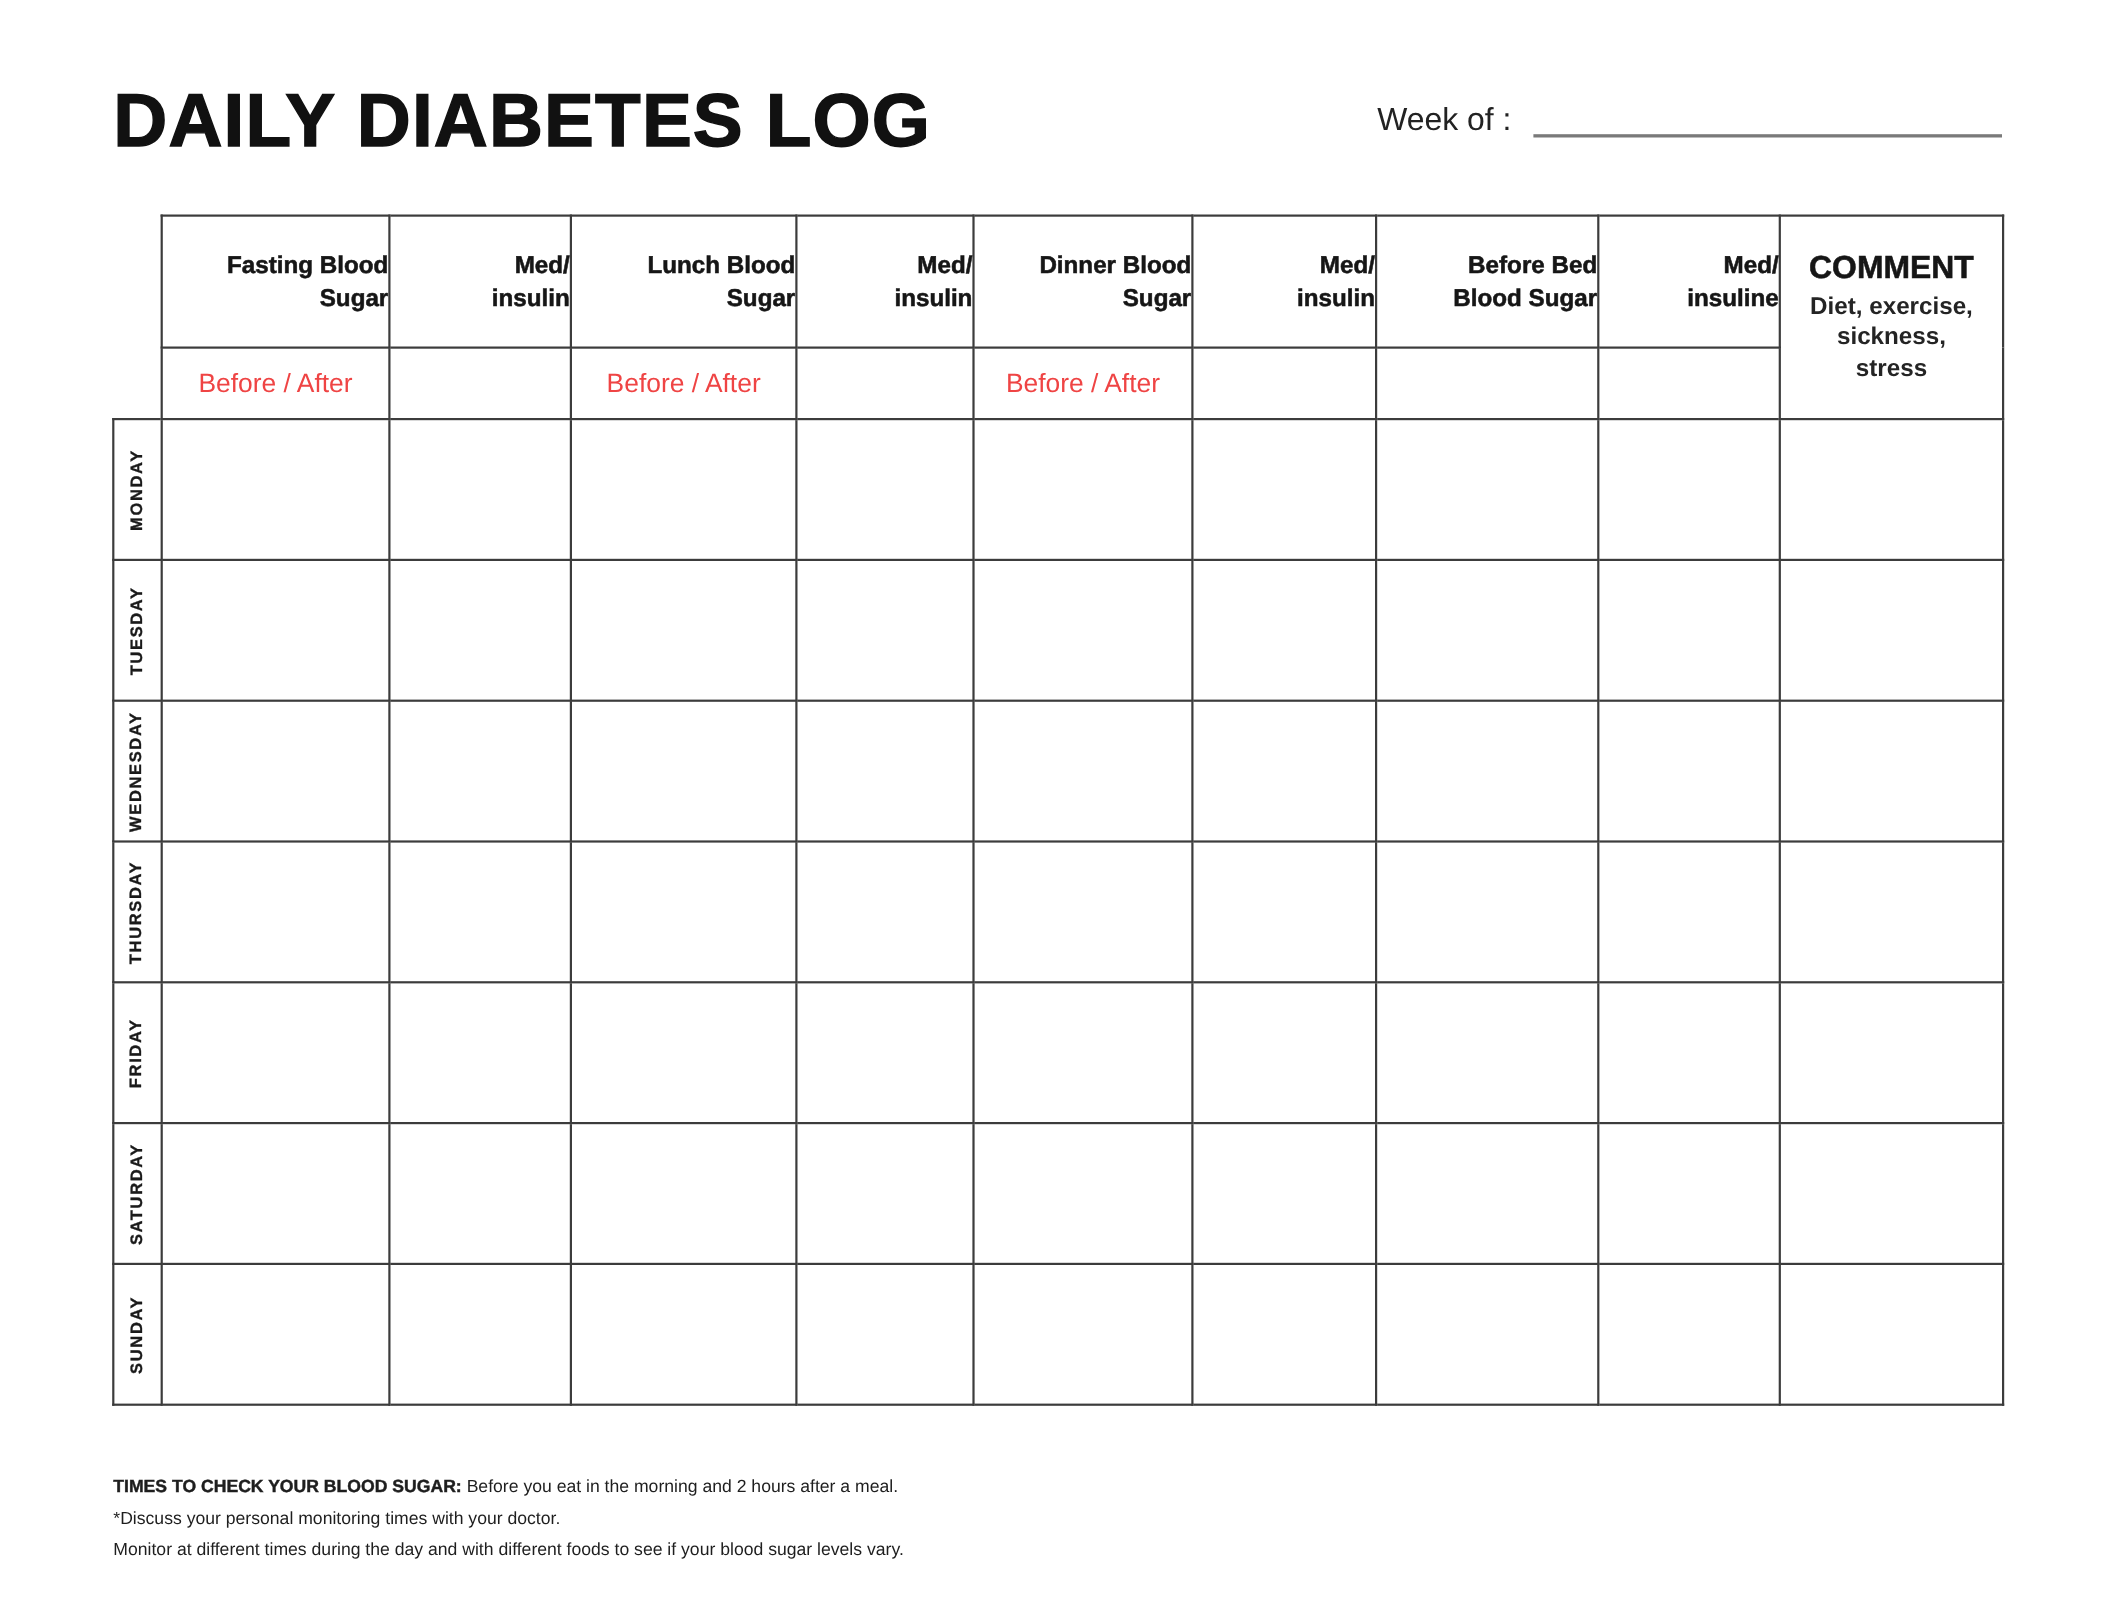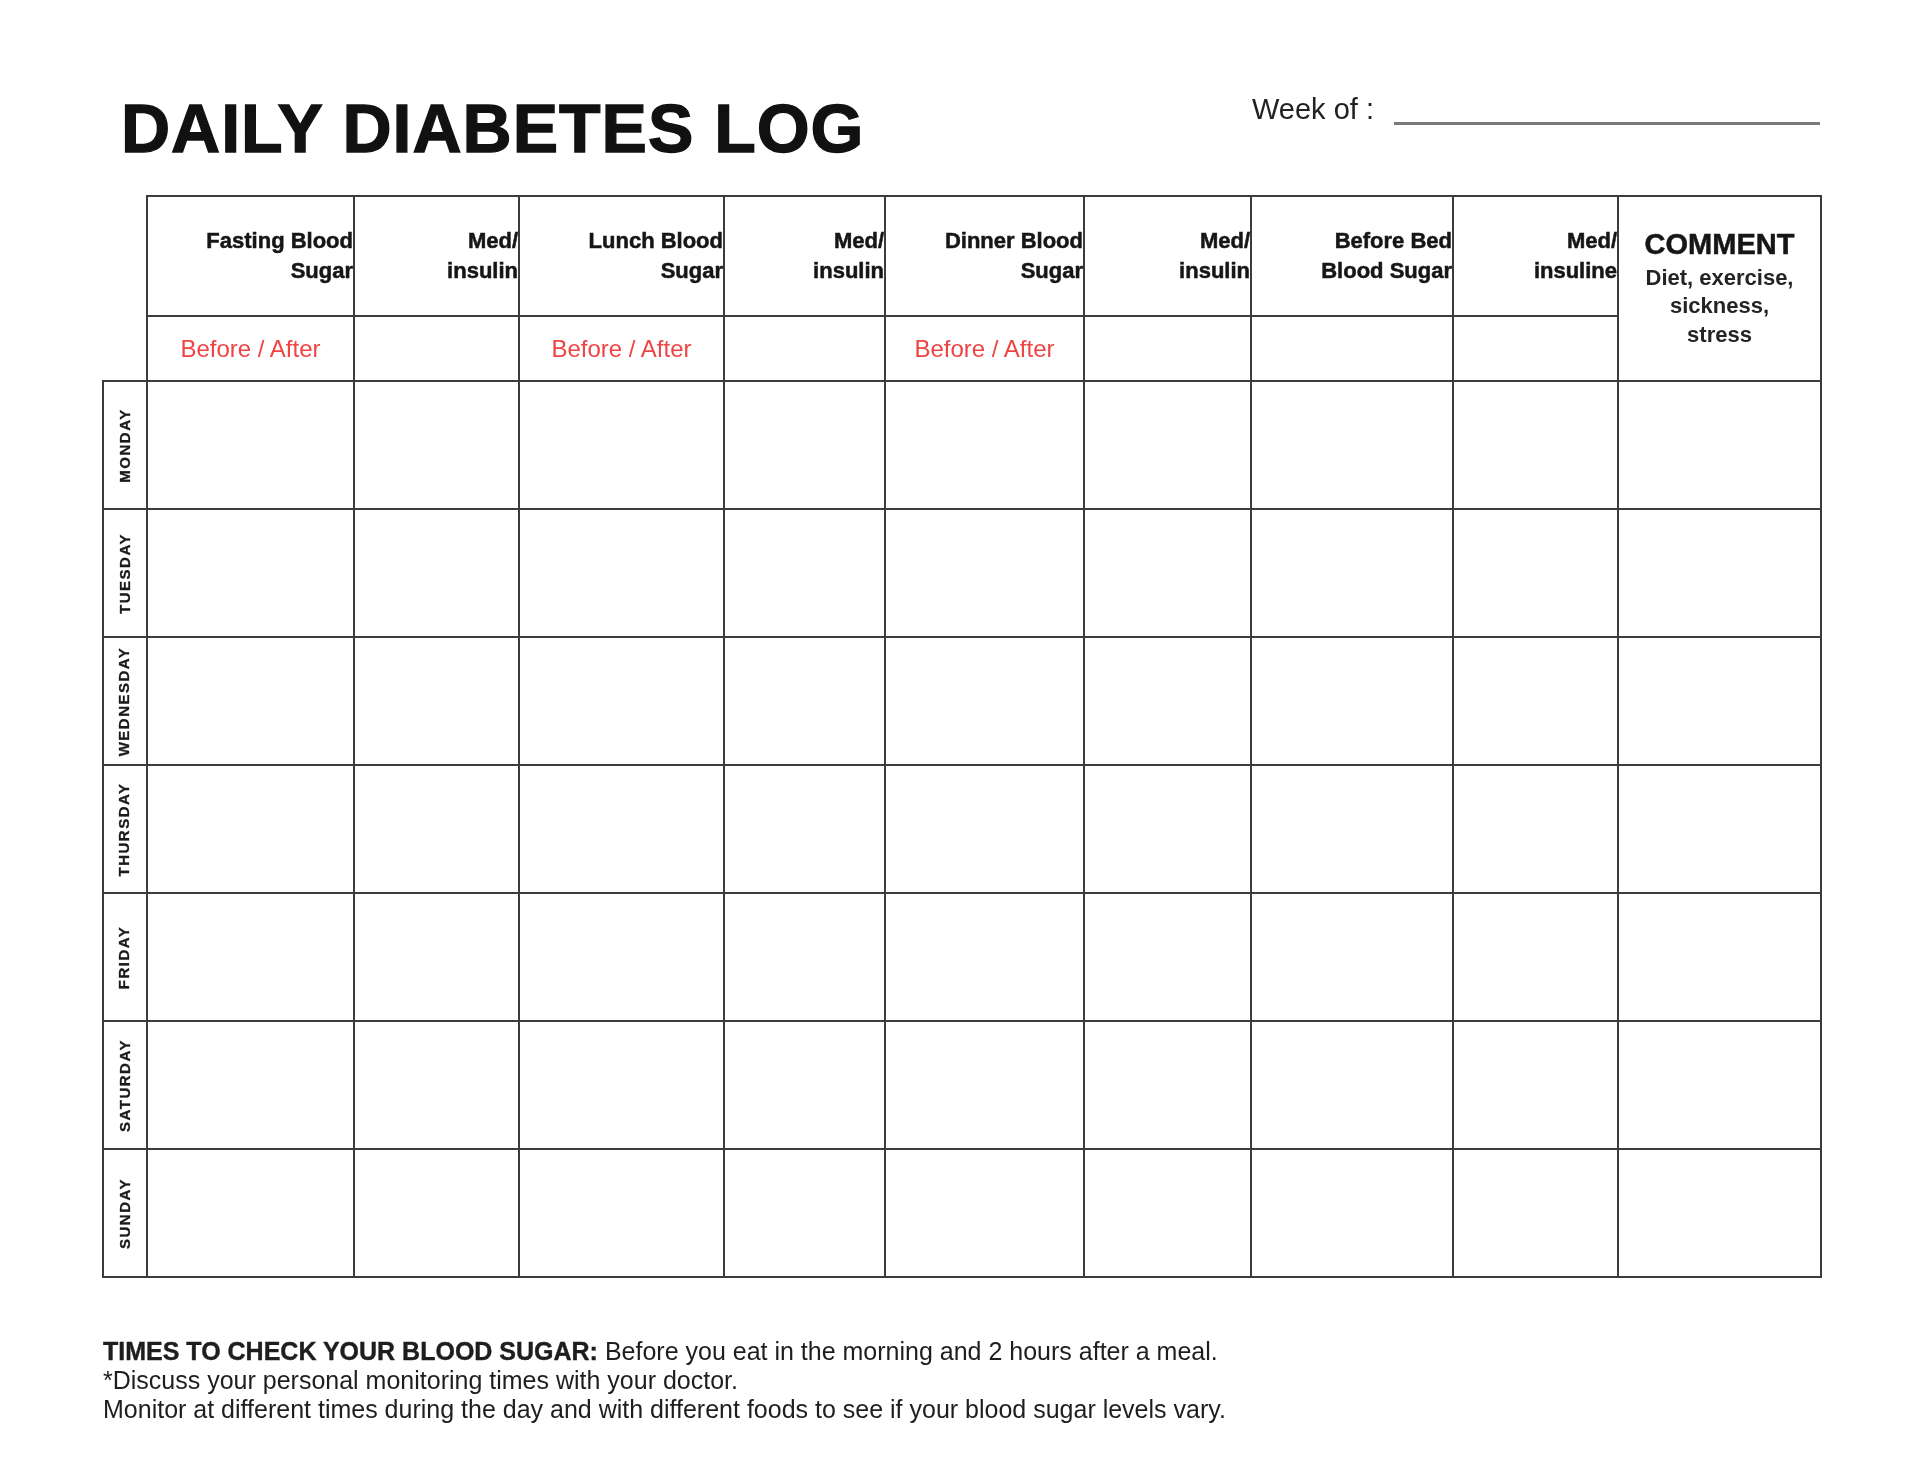--- a/index.html
+++ b/index.html
@@ -15,21 +15,21 @@
     font-family: "Liberation Sans", "DejaVu Sans", sans-serif;
     color: #1c1c1c;
     overflow: hidden;
   }
 
   
   .page-title {
     position: absolute;
     left: 103px;
     top: 76px;
-    margin: 18px;
+    margin: 0;
     font-size: 68px;
     line-height: 1.0;
     font-weight: 800;
     letter-spacing: 1px;
     color: #111111;
     -webkit-text-stroke: 1.3px #111111;
     white-space: nowrap;
   }
   .week-of {
     position: absolute;
@@ -131,21 +131,21 @@
     color: #1a1a1a;
     -webkit-text-stroke: 0.3px #1a1a1a;
   }
   .cell { background: #ffffff; }
 
   
   .notes {
     position: absolute;
     left: 103px;
     top: 1337px;
-    font-size: 25px;
+    font-size: 16px;
     line-height: 29px;
     color: #1e1e1e;
   }
   .notes p { margin: 0; }
   .notes .lead {
     font-weight: 700;
     -webkit-text-stroke: 0.4px #1e1e1e;
   }
 </style>
 </head>

